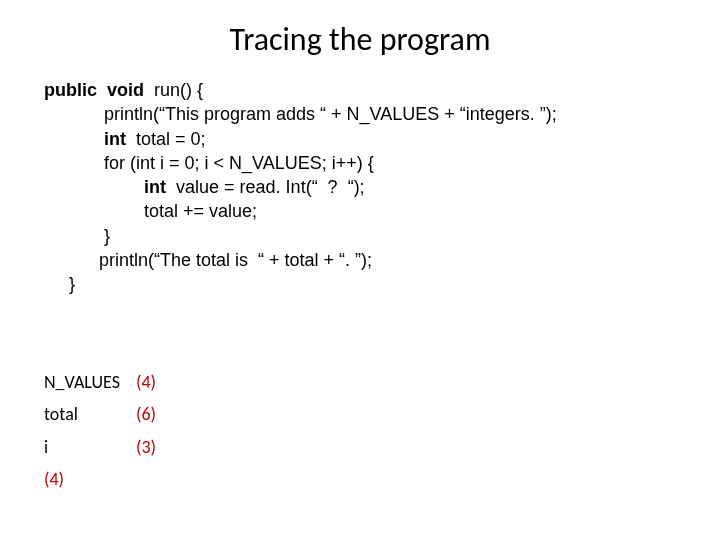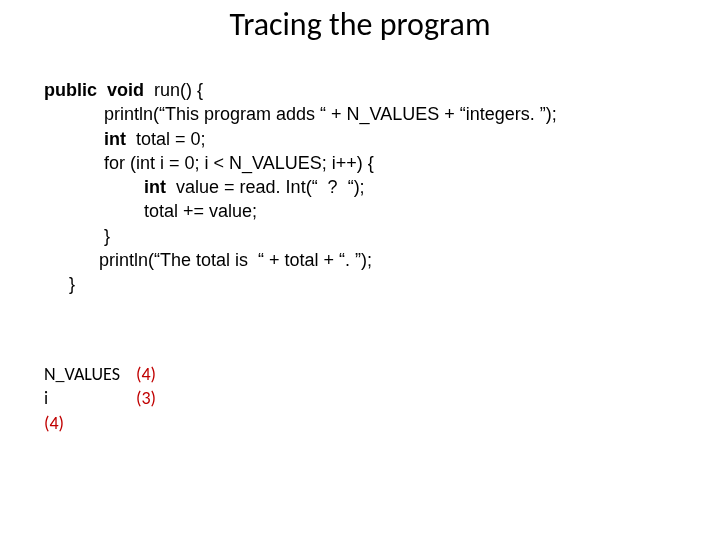--- a/index.html
+++ b/index.html
@@ -13,21 +13,21 @@
     overflow: hidden;
   }
   .slide {
     position: relative;
     width: 720px;
     height: 540px;
     box-sizing: border-box;
   }
   .title {
     position: absolute;
-    top: 5px;
+    top: 20px;
     left: 0;
     width: 720px;
     text-align: center;
     font-size: 32px;
     font-weight: 400;
     color: #000;
   }
   .code {
     position: absolute;
     top: 78px;
@@ -39,21 +39,21 @@
   }
   .code b { font-weight: 700; }
   .trace {
     position: absolute;
     top: 362px;
     left: 44px;
     font-size: 18px;
     line-height: 1.35;
     font-family: Calibri, "Segoe UI", Arial, sans-serif;
   }
-  .trace-row { display: flex; }
+  .trace-row { display: flex; margin-top: 8px; }
   .trace-label { width: 92px; }
   .trace-val { color: #c00000; }
 </style>
 </head>
 <body>
 
 <div class="slide">
 
   <div class="title">Tracing the program</div>
 
@@ -66,20 +66,24 @@
 <span>            <span>}</span></span>
 <span>           <span>println(“The total is  “ + total + “. ”);</span></span>
 <span>     <span>}</span></span></div>
 
   <div class="trace">
     <div class="trace-row">
       <span class="trace-label">N_VALUES</span>
       <span class="trace-val">(4)</span>
     </div>
     <div class="trace-row">
+      <span class="trace-label">total</span>
+      <span class="trace-val">(6)</span>
+    </div>
+    <div class="trace-row">
       <span class="trace-label">i</span>
       <span class="trace-val">(3)</span>
     </div>
     <div class="trace-row">
       <span class="trace-val">(4)</span>
     </div>
   </div>
 
 </div>
 

